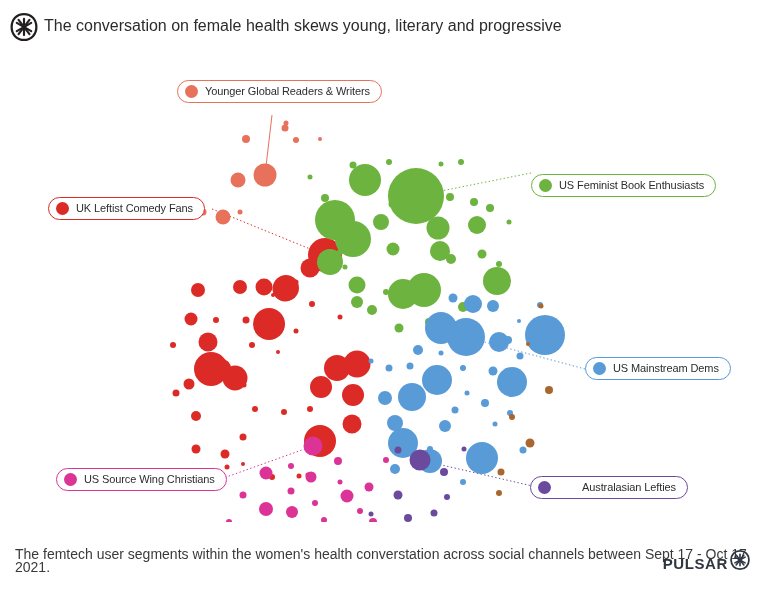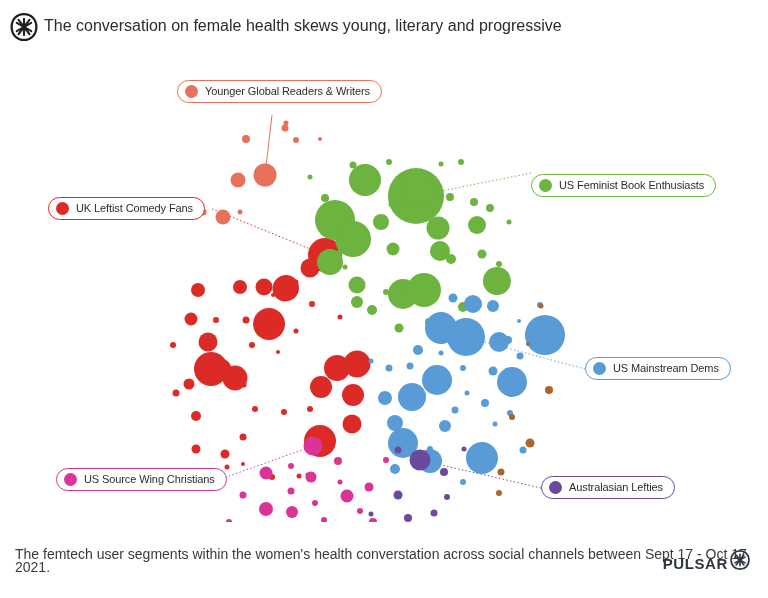--- a/index.html
+++ b/index.html
@@ -333,21 +333,21 @@
         <span class="ctext">US Feminist Book Enthusiasts</span>
       </div>
       <div class="callout" style="left: 585px; top: 305px; border-color: rgb(88, 155, 214); text-align: center;">
         <span class="swatch" style="background: rgb(88, 155, 214);"></span>
         <span class="ctext">US Mainstream Dems</span>
       </div>
       <div class="callout" style="left: 56px; top: 416px; border-color: rgb(219, 51, 150);">
         <span class="swatch" style="background: rgb(219, 51, 150);"></span>
         <span class="ctext">US Source Wing Christians</span>
       </div>
-      <div class="callout" style="left: 541px; top: 424px; border-color: rgb(107, 74, 158);">
+      <div class="callout" style="left: 530px; top: 424px; border-color: rgb(107, 74, 158); gap: 24px;">
         <span class="swatch" style="background: rgb(107, 74, 158);"></span>
         <span class="ctext">Australasian Lefties</span>
       </div>
     </div>
 </div>
 
 <div id="footer">
   <div id="footnote">
     <div>The femtech user segments within the women's health converstation across social channels between Sept 17  - Oct 17 2021.</div>
   </div>

